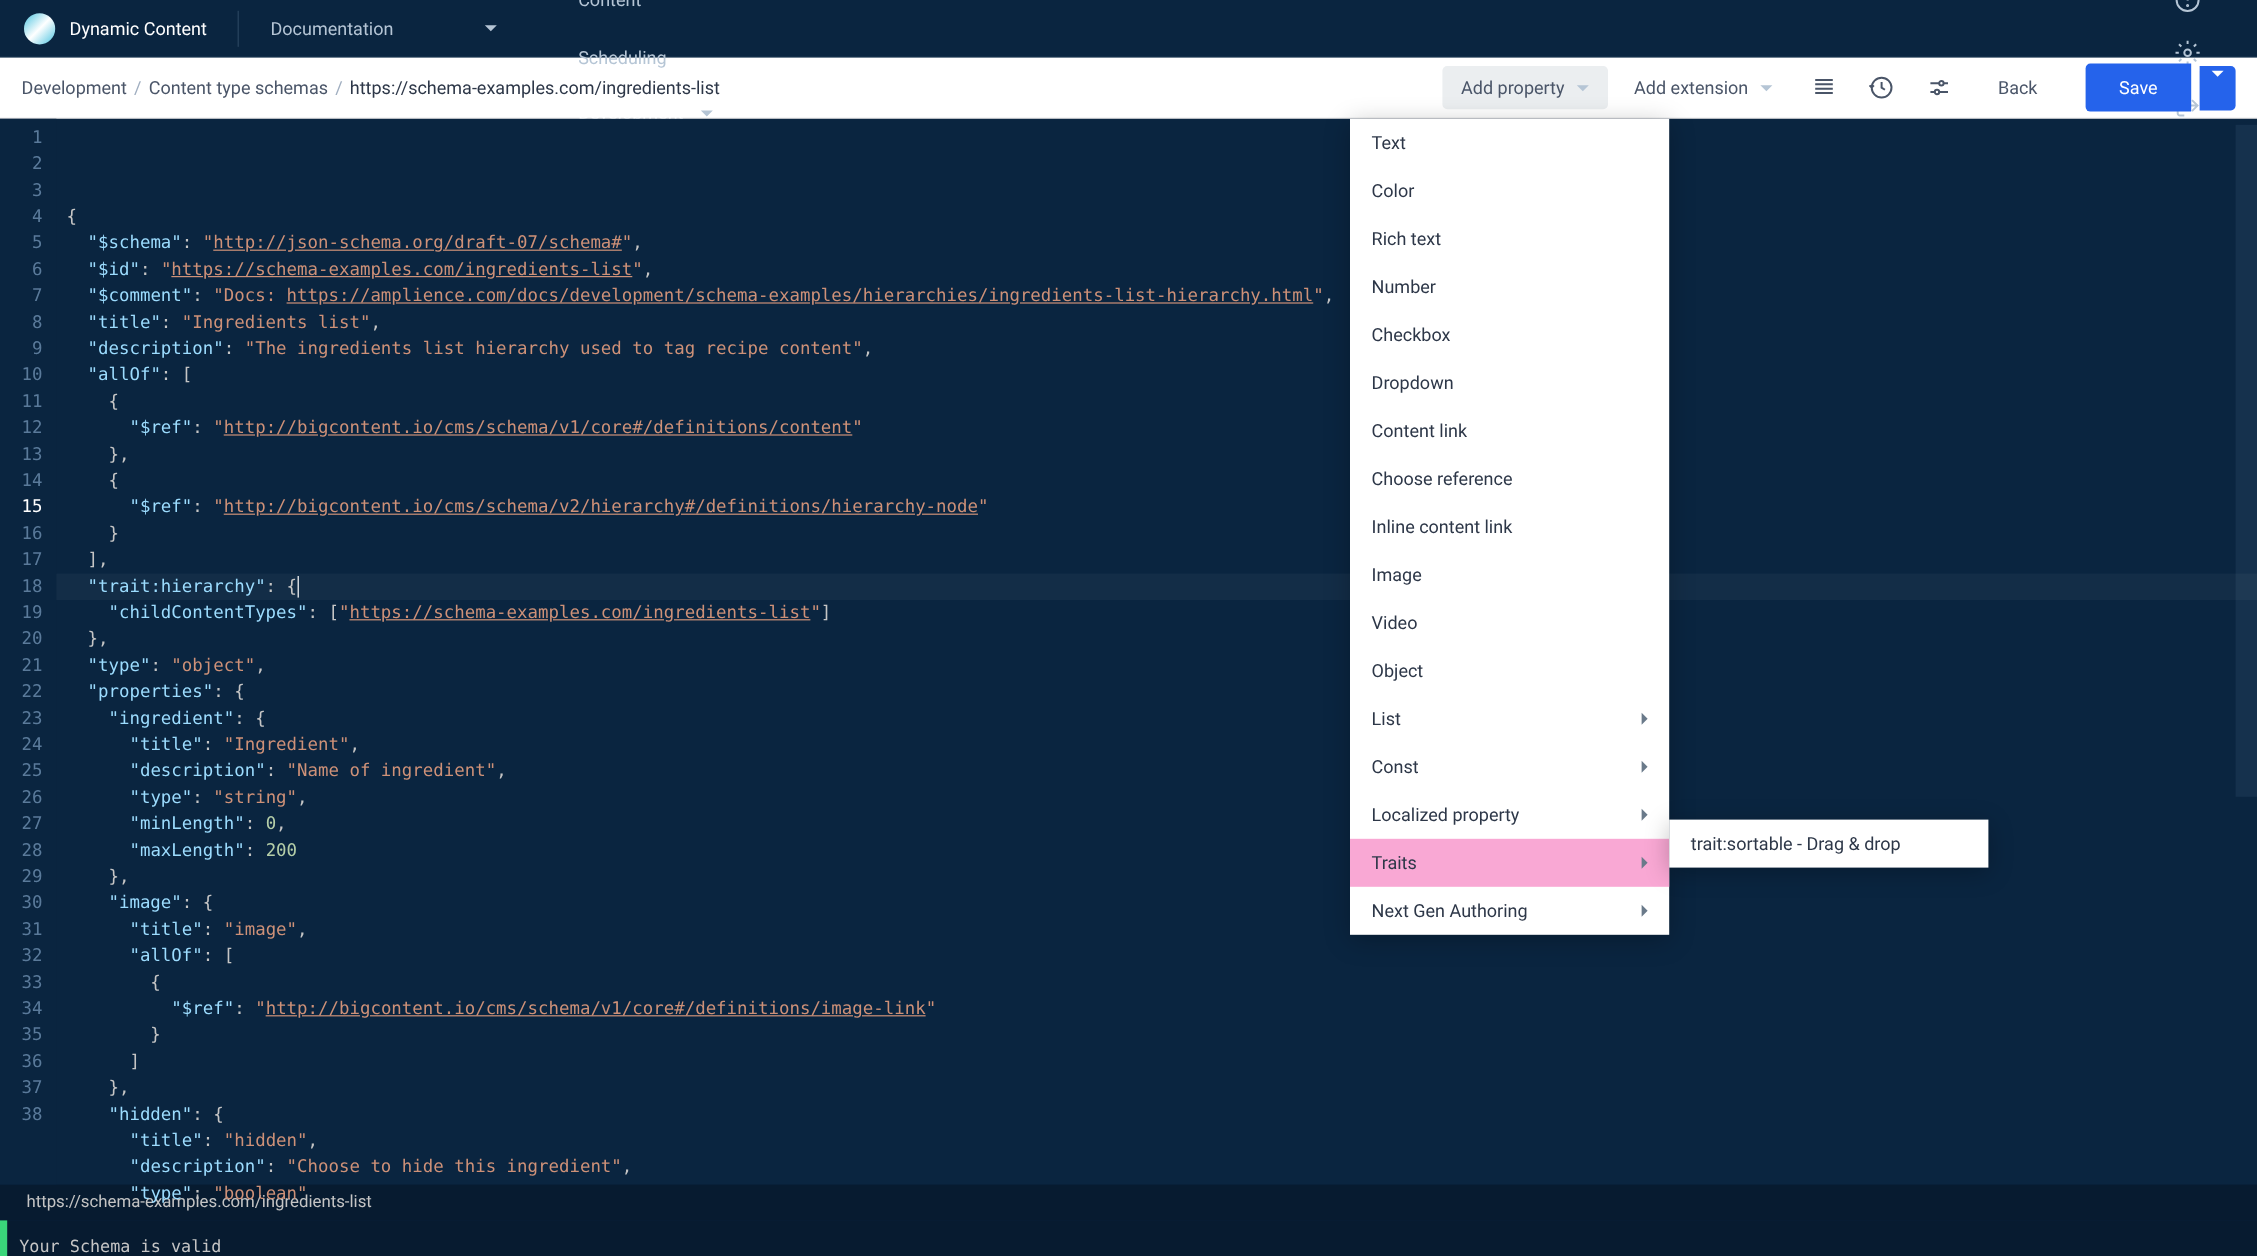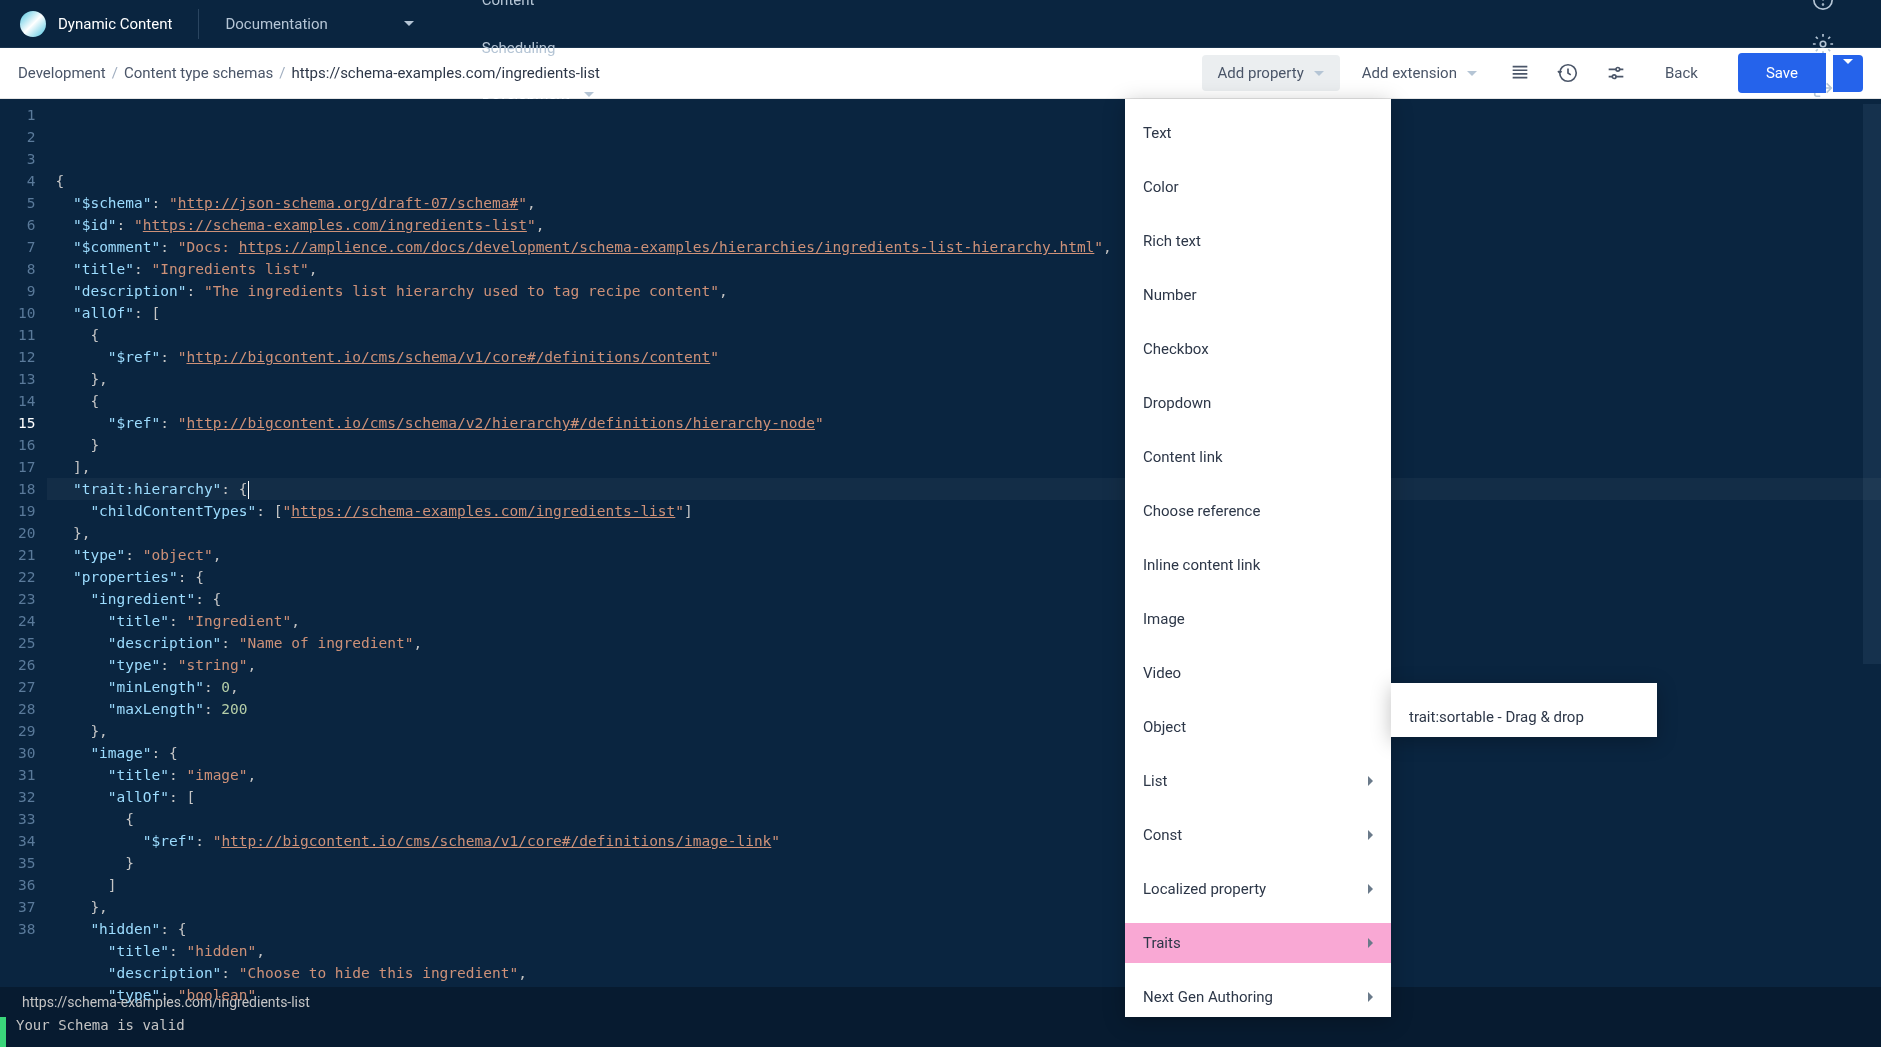--- a/index.html
+++ b/index.html
@@ -217,21 +217,20 @@
   z-index: 100;
   font-size: 15px;
 }
 .menu-item {
   padding: 11px 18px;
   color: #2d3748;
   cursor: pointer;
   display: flex;
   align-items: center;
   justify-content: space-between;
-  margin-top: 14px;
 }
 .menu-item.highlighted { background: #f9a8d4; }
 .menu-arrow {
   width: 0;
   height: 0;
   border-top: 5px solid transparent;
   border-bottom: 5px solid transparent;
   border-left: 5px solid #6a7a8a;
 }
 .submenu {
@@ -254,21 +253,21 @@
 }
 .tab {
   color: #c5c5c5;
   font-size: 14px;
   padding: 4px 10px;
 }
 .statusbar {
   height: 30px;
   background: #071b30;
   display: flex;
-  align-items: flex-start;
+  align-items: flex-end;
   padding: 0 0;
   font-family: "SF Mono", Monaco, Consolas, monospace;
 }
 .status-indicator {
   width: 6px;
   height: 100%;
   background: #3ad67a;
 }
 .status-text {
   color: #c5c5c5;

